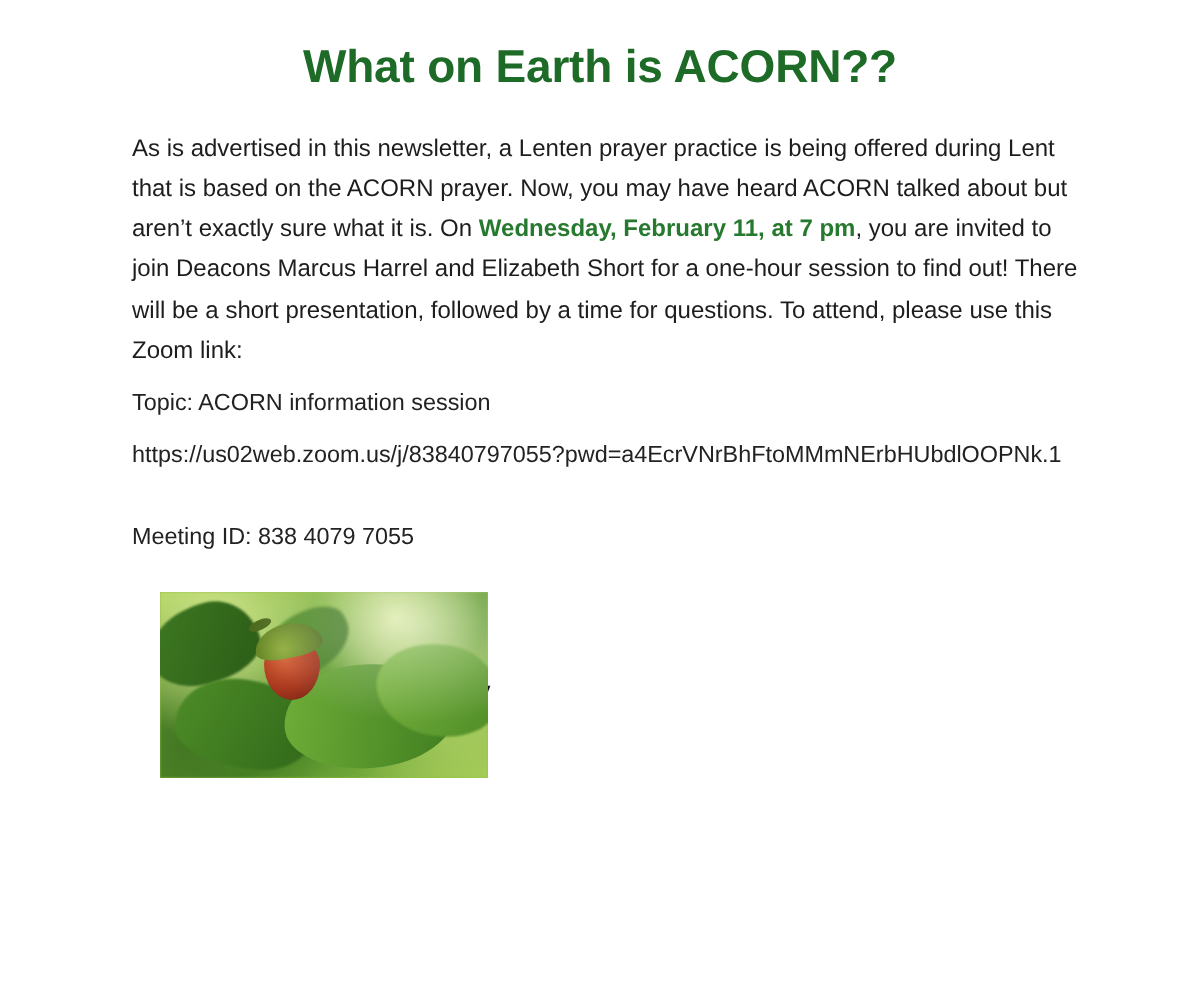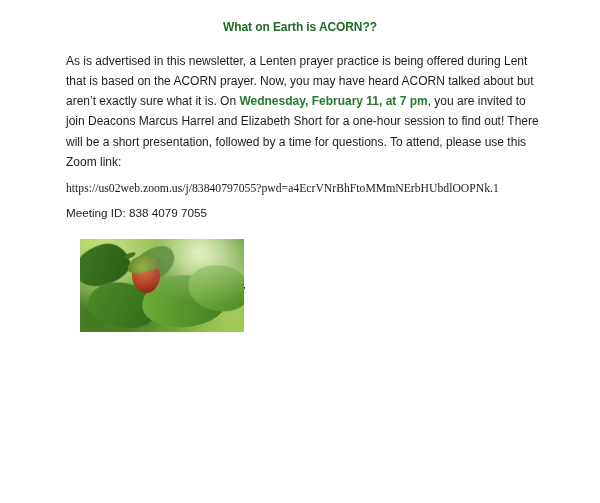--- a/index.html
+++ b/index.html
@@ -19,21 +19,21 @@
   .page {
     position: relative;
     width: 600px;
     height: 503px;
     box-sizing: border-box;
   }
 
   
   .title {
     text-align: center;
-    font-size: 12px;
+    font-size: 23px;
     font-weight: bold;
     color: #1e6b28;
     margin: 0;
     padding-top: 20px;
     letter-spacing: -0.1px;
   }
 
   
   .body-block {
     margin: 0;
@@ -54,24 +54,23 @@
     font-size: 11.7px;
     line-height: 1.0;
     color: #222222;
   }
   .details .dline {
     margin: 0 0 14px 0;
     white-space: nowrap;
   }
   .details .dline.urlline {
     margin-bottom: 0;
-    font-family: Liberation Serif, serif;
   }
   .details .dline.meeting {
-    margin-top: 12px;
+    margin-top: 30px;
     margin-bottom: 0;
   }
 
   
   .acronym-row {
     position: relative;
     margin-top: 18px;
     padding-left: 186px;
     height: 120px;
   }
@@ -195,20 +194,21 @@
 </head>
 <body>
 
 <div class="page">
 
   <h1 class="title">What on Earth is ACORN??</h1>
 
   <p class="body-block"><span>As is advertised in this newsletter, a Lenten prayer practice is being offered during Lent that is based on the ACORN prayer. Now, you may have heard ACORN talked about but aren’t exactly sure what it is. On </span><span class="hl">Wednesday, February 11, at 7 pm</span><span>, you are invited to join Deacons Marcus Harrel and Elizabeth Short for a one-hour session to find out! There will be a short presentation, followed by a time for questions. To attend, please use this Zoom link:</span></p>
 
   <div class="details">
+    <p class="dline">Topic: ACORN information session</p>
     <p class="dline urlline">https://us02web.zoom.us/j/83840797055?pwd=a4EcrVNrBhFtoMMmNErbHUbdlOOPNk.1</p>
     <p class="dline meeting">Meeting ID: 838 4079 7055</p>
   </div>
 
   <div class="acronym-row">
     <ul class="acronym-list">
       <li><span class="letter">A</span> <span class="word">-- Ask</span></li>
       <li><span class="letter">C</span> <span class="word">-- Call</span></li>
       <li><span class="letter">O</span> <span class="word">– Obey</span></li>
 

